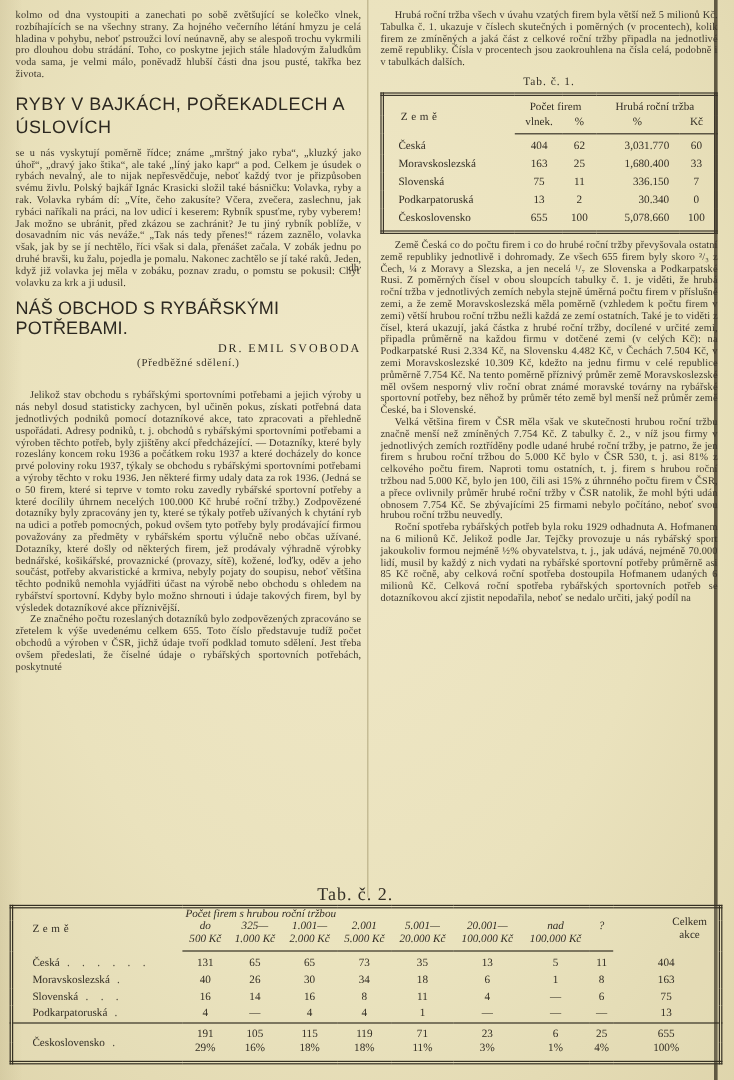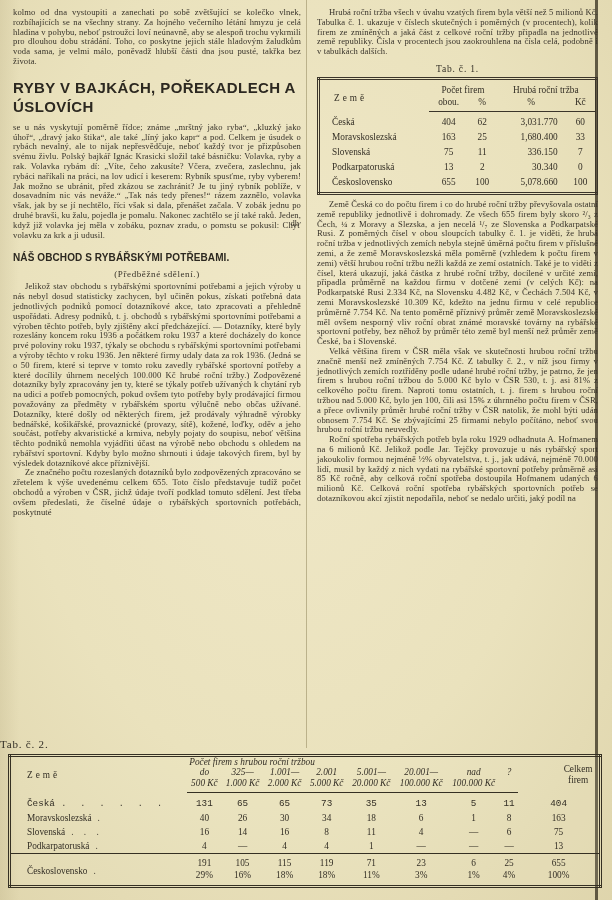--- a/index.html
+++ b/index.html
@@ -29,30 +29,30 @@
   .col p {
     margin:0;
     font-size:8.6px; line-height:9.8px;
     text-align:justify;
     letter-spacing:.1px;
   }
   .indent { text-indent:12px; }
   .sp { margin-top:2px; }
   .sec-title {
     font-family:"Liberation Sans","DejaVu Sans",sans-serif;
-    font-weight:bold; color:#2c2820;
+    font-weight:normal; color:#2c2820;
     margin:0;
   }
   .title-ryby { font-size:15px; line-height:19px; letter-spacing:.4px; margin:11px 0 7px; }
-  .title-obchod { font-size:10px; line-height:16px; letter-spacing:.1px; margin:10px 0 3px; }
+  .title-obchod { font-size:15px; line-height:16px; letter-spacing:.1px; margin:10px 0 3px; }
   .byline {
     text-align:right; font-size:10px; letter-spacing:1.6px;
     color:#2f2b22; margin:1px 0 1px;
   }
-  .subtitle { text-align:center; font-size:9px; letter-spacing:.6px; margin:0 0 3px; }
+  .subtitle { text-align:center; font-size:9px; letter-spacing:.6px; margin:0 0 18px; }
   .fable-body { position:relative; }
   .fable-sign { position:absolute; right:2px; bottom:12px; font-size:8.6px; }
   .tab-label { text-align:center; font-size:9.5px; letter-spacing:.8px; margin:7px 17px 3px; color:#332f26; }
 
   table { border-collapse:collapse; color:#332e25; }
   .tbl1 {
     width:100%; margin:1px 0 5px;
     border:3px double #3b352a;
   }
   .tbl1 th, .tbl1 td { font-size:9.3px; font-weight:normal; padding:1px 3px; }
@@ -61,35 +61,35 @@
   .tbl1 tbody tr:first-child td { padding-top:5px; }
   .tbl1 tbody tr:last-child td { padding-bottom:5px; }
   .tbl1 td { padding-top:2.5px; padding-bottom:2.5px; }
   .t1-land { text-align:left; padding-left:12px !important; }
   .t1-head-land { text-align:left; padding-left:14px !important; letter-spacing:3px; }
   .t1-num { text-align:center; }
   .t1-sum { text-align:right; padding-right:8px !important; }
 
   .tab2-label {
     position:absolute; left:0; top:738px; width:592px;
-    font-size:11px; letter-spacing:.8px; color:#332f26;
+    text-align:center; font-size:15px; letter-spacing:.8px; color:#332f26;
   }
   .tbl2-wrap { position:absolute; left:8px; top:754px; width:594px; }
   .tbl2 { width:100%; border:3px double #353023; background:rgba(250,244,218,0.10); }
   .tbl2 th, .tbl2 td { font-size:9.3px; font-weight:normal; padding:0 2px; }
   .t2-group { text-align:left; font-size:9.3px; padding-top:4px;font-style:italic; }
   .t2-colhead { text-align:center; vertical-align:top; }
   .t2-colhead .l { display:block; line-height:11px; text-align:center; }
   .t2-total-head { text-align:center; vertical-align:middle; }
   .t2-total-head .l { display:block; line-height:11px;margin-left:39px; }
   .tbl2 thead tr:last-child th { border-bottom:1px solid #353023; padding-bottom:3px;font-style:italic; }
   .t2-land { text-align:left; padding-left:16px !important; white-space:nowrap; }
   .t2-leader { letter-spacing:4px; padding-left:6px; color:#4a453a; }
   .t2-num { text-align:center; }
-  .tbl2 tbody tr:first-child td { padding-top:5px;font-family:Liberation Mono, monospace; }
+  .tbl2 tbody tr:first-child td { padding-top:5px; }
   .tbl2 tbody td { padding-top:2px; padding-bottom:2px; }
   .t2-sum-row td { border-top:1px solid #353023; padding-top:4px !important; }
   .t2-pct-row td { padding-bottom:5px !important; padding-top:0 !important; }
 </style>
 </head>
 <body>
 
 <div class="page">
   <div class="edge-right"></div>
   <div class="col-divider"></div>
@@ -98,40 +98,41 @@
     <p>kolmo od dna vystoupiti a zanechati po sobě zvětšující se kolečko vlnek, rozbíhajících se na všechny strany. Za hojného večerního létání hmyzu je celá hladina v pohybu, neboť pstroužci loví neúnavně, aby se alespoň trochu vykrmili pro dlouhou dobu strádání. Toho, co poskytne jejich stále hladovým žaludkům voda sama, je velmi málo, poněvadž hlubší části dna jsou pusté, takřka bez života.</p>
 
     <h1 class="sec-title title-ryby">RYBY V BAJKÁCH, POŘEKADLECH A ÚSLOVÍCH</h1>
 
     <div class="fable-body">
       <p>se u nás vyskytují poměrně řídce; známe „mrštný jako ryba“, „kluzký jako úhoř“, „dravý jako štika“, ale také „líný jako kapr“ a pod. Celkem je úsudek o rybách nevalný, ale to nijak nepřesvědčuje, neboť každý tvor je přizpůsoben svému živlu. Polský bajkář Ignác Krasicki složil také básničku: Volavka, ryby a rak. Volavka rybám dí: „Víte, čeho zakusíte? Včera, zvečera, zaslechnu, jak rybáci naříkali na práci, na lov udicí i keserem: Rybník spusťme, ryby vyberem! Jak možno se ubránit, před zkázou se zachránit? Je tu jiný rybník poblíže, v dosavadním nic vás neváže.“ „Tak nás tedy přenes!“ rázem zaznělo, volavka však, jak by se jí nechtělo, říci však si dala, přenášet začala. V zobák jednu po druhé bravši, ku žalu, pojedla je pomalu. Nakonec zachtělo se jí také raků. Jeden, když již volavka jej měla v zobáku, poznav zradu, o pomstu se pokusil: Chyť volavku za krk a ji udusil.</p>
       <span class="fable-sign">dh</span>
     </div>
 
     <h1 class="sec-title title-obchod">NÁŠ OBCHOD S RYBÁŘSKÝMI POTŘEBAMI.</h1>
+    <div class="byline">DR. EMIL SVOBODA</div>
     <div class="subtitle">(Předběžné sdělení.)</div>
 
     <p class="indent">Jelikož stav obchodu s rybářskými sportovními potřebami a jejich výroby u nás nebyl dosud statisticky zachycen, byl učiněn pokus, získati potřebná data jednotlivých podniků pomocí dotazníkové akce, tato zpracovati a přehledně uspořádati. Adresy podniků, t. j. obchodů s rybářskými sportovními potřebami a výroben těchto potřeb, byly zjištěny akcí předcházející. — Dotazníky, které byly rozeslány koncem roku 1936 a počátkem roku 1937 a které docházely do konce prvé poloviny roku 1937, týkaly se obchodu s rybářskými sportovními potřebami a výroby těchto v roku 1936. Jen některé firmy udaly data za rok 1936. (Jedná se o 50 firem, které si teprve v tomto roku zavedly rybářské sportovní potřeby a které docílily úhrnem necelých 100.000 Kč hrubé roční tržby.) Zodpovězené dotazníky byly zpracovány jen ty, které se týkaly potřeb užívaných k chytání ryb na udici a potřeb pomocných, pokud ovšem tyto potřeby byly prodávající firmou považovány za předměty v rybářském sportu výlučně nebo občas užívané. Dotazníky, které došly od některých firem, jež prodávaly výhradně výrobky bednářské, košikářské, provaznické (provazy, sítě), kožené, loďky, oděv a jeho součást, potřeby akvaristické a krmiva, nebyly pojaty do soupisu, neboť většina těchto podniků nemohla vyjádřiti účast na výrobě nebo obchodu s ohledem na rybářství sportovní. Kdyby bylo možno shrnouti i údaje takových firem, byl by výsledek dotazníkové akce příznivější.</p>
     <p class="indent sp">Ze značného počtu rozeslaných dotazníků bylo zodpovězených zpracováno se zřetelem k výše uvedenému celkem 655. Toto číslo představuje tudíž počet obchodů a výroben v ČSR, jichž údaje tvoří podklad tomuto sdělení. Jest třeba ovšem předeslati, že číselné údaje o rybářských sportovních potřebách, poskytnuté</p>
   </div>
 
   <div class="col col-right">
     <p class="indent sp">Hrubá roční tržba všech v úvahu vzatých firem byla větší než 5 milionů Kč. Tabulka č. 1. ukazuje v číslech skutečných i poměrných (v procentech), kolik firem ze zmíněných a jaká část z celkové roční tržby připadla na jednotlivé země republiky. Čísla v procentech jsou zaokrouhlena na čísla celá, podobně i v tabulkách dalších.</p>
 
     <div class="tab-label">Tab. č. 1.</div>
 
     <table class="tbl1">
       <thead>
         <tr>
           <th rowspan="2" class="t1-head-land">Země</th>
           <th colspan="2" class="t1-num">Počet firem</th>
           <th colspan="2" class="t1-num">Hrubá roční tržba</th>
         </tr>
         <tr>
-          <th class="t1-num">obou.</th>
+          <th class="t1-num">vlnek.</th>
           <th class="t1-num">%</th>
           <th class="t1-num">%</th>
           <th class="t1-num">Kč</th>
         </tr>
       </thead>
       <tbody>
         <tr>
           <td class="t1-land">Česká</td>
           <td class="t1-num">404</td>
           <td class="t1-num">62</td>
@@ -177,21 +178,21 @@
   <div class="tab2-label">Tab. č. 2.</div>
 
   <div class="tbl2-wrap">
     <table class="tbl2">
       <thead>
         <tr>
           <th rowspan="2" class="t2-land" style="letter-spacing:3px;">Země</th>
           <th colspan="8" class="t2-group">Počet firem s hrubou roční tržbou</th>
           <th rowspan="2" class="t2-total-head">
             <span class="l">Celkem</span>
-            <span class="l">firem</span>
+            <span class="l">akce</span>
           </th>
         </tr>
         <tr>
           <th class="t2-colhead">
               <span class="l">do</span>
               <span class="l">500 Kč</span>
             </th>
           <th class="t2-colhead">
               <span class="l">325—</span>
               <span class="l">1.000 Kč</span>

